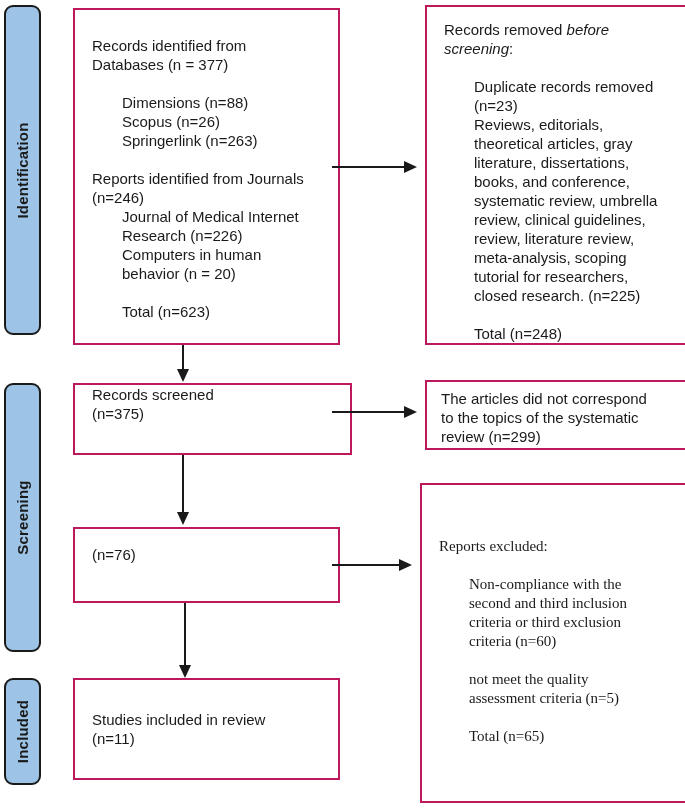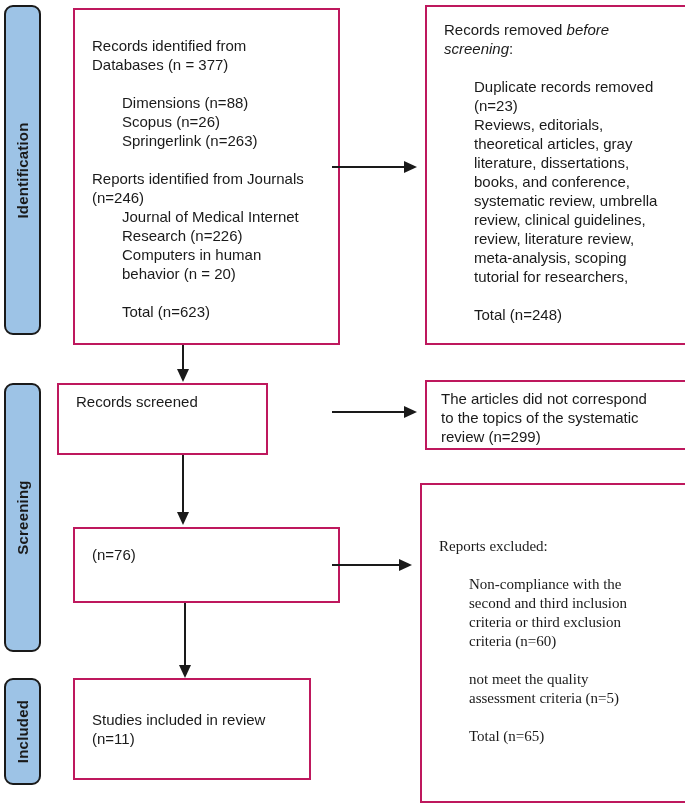--- a/index.html
+++ b/index.html
@@ -66,26 +66,28 @@
     <div class="line ind"> (n=23)</div>
     <div class="line ind">Reviews, editorials,</div>
     <div class="line ind">theoretical articles, gray</div>
     <div class="line ind">literature, dissertations,</div>
     <div class="line ind">books, and conference,</div>
     <div class="line ind">systematic review, umbrella</div>
     <div class="line ind">review, clinical guidelines,</div>
     <div class="line ind">review, literature review,</div>
     <div class="line ind">meta-analysis, scoping</div>
     <div class="line ind">tutorial for researchers,</div>
+    <div class="line ind">closed research. (n=225)</div>
     <div class="gap"></div>
     <div class="line ind">Total (n=248)</div>
   </div>
 
-  <div class="box" style="left:49px;top:383px;width:211px;height:72px;padding:7px 0 0 17px;">
+  <div class="box" style="left:65px;top:383px;width:279px;height:72px;padding:0 0 0 17px;">
     <div class="line">Records screened</div>
+    <div class="line">(n=375)</div>
   </div>
 
   <div class="box" style="left:417px;top:380px;width:319px;height:70px;padding:7px 0 0 14px;">
     <div class="line">The articles did not correspond</div>
     <div class="line">to the topics of the systematic</div>
     <div class="line">review (n=299)</div>
   </div>
 
   <div class="box" style="left:65px;top:527px;width:267px;height:76px;padding:16px 0 0 17px;">
     <div class="line">(n=76)</div>
@@ -98,21 +100,21 @@
     <div class="line ind">second and third inclusion</div>
     <div class="line ind">criteria or third exclusion</div>
     <div class="line ind">criteria (n=60)</div>
     <div class="gap"></div>
     <div class="line ind">not meet the quality</div>
     <div class="line ind">assessment criteria (n=5)</div>
     <div class="gap"></div>
     <div class="line ind">Total (n=65)</div>
   </div>
 
-  <div class="box" style="left:65px;top:678px;width:238px;height:102px;padding:30px 8px 0 17px;">
+  <div class="box" style="left:65px;top:678px;width:267px;height:102px;padding:30px 8px 0 17px;">
     <div class="line">Studies included in review</div>
     <div class="line">(n=11)</div>
   </div>
 
   <div class="hline" style="left:332px;top:166px;width:73px;"></div>
   <div class="head-right" style="left:404px;top:161px;"></div>
 
   <div class="vline" style="left:182px;top:345px;height:25px;"></div>
   <div class="head-down" style="left:177px;top:369px;"></div>
 

